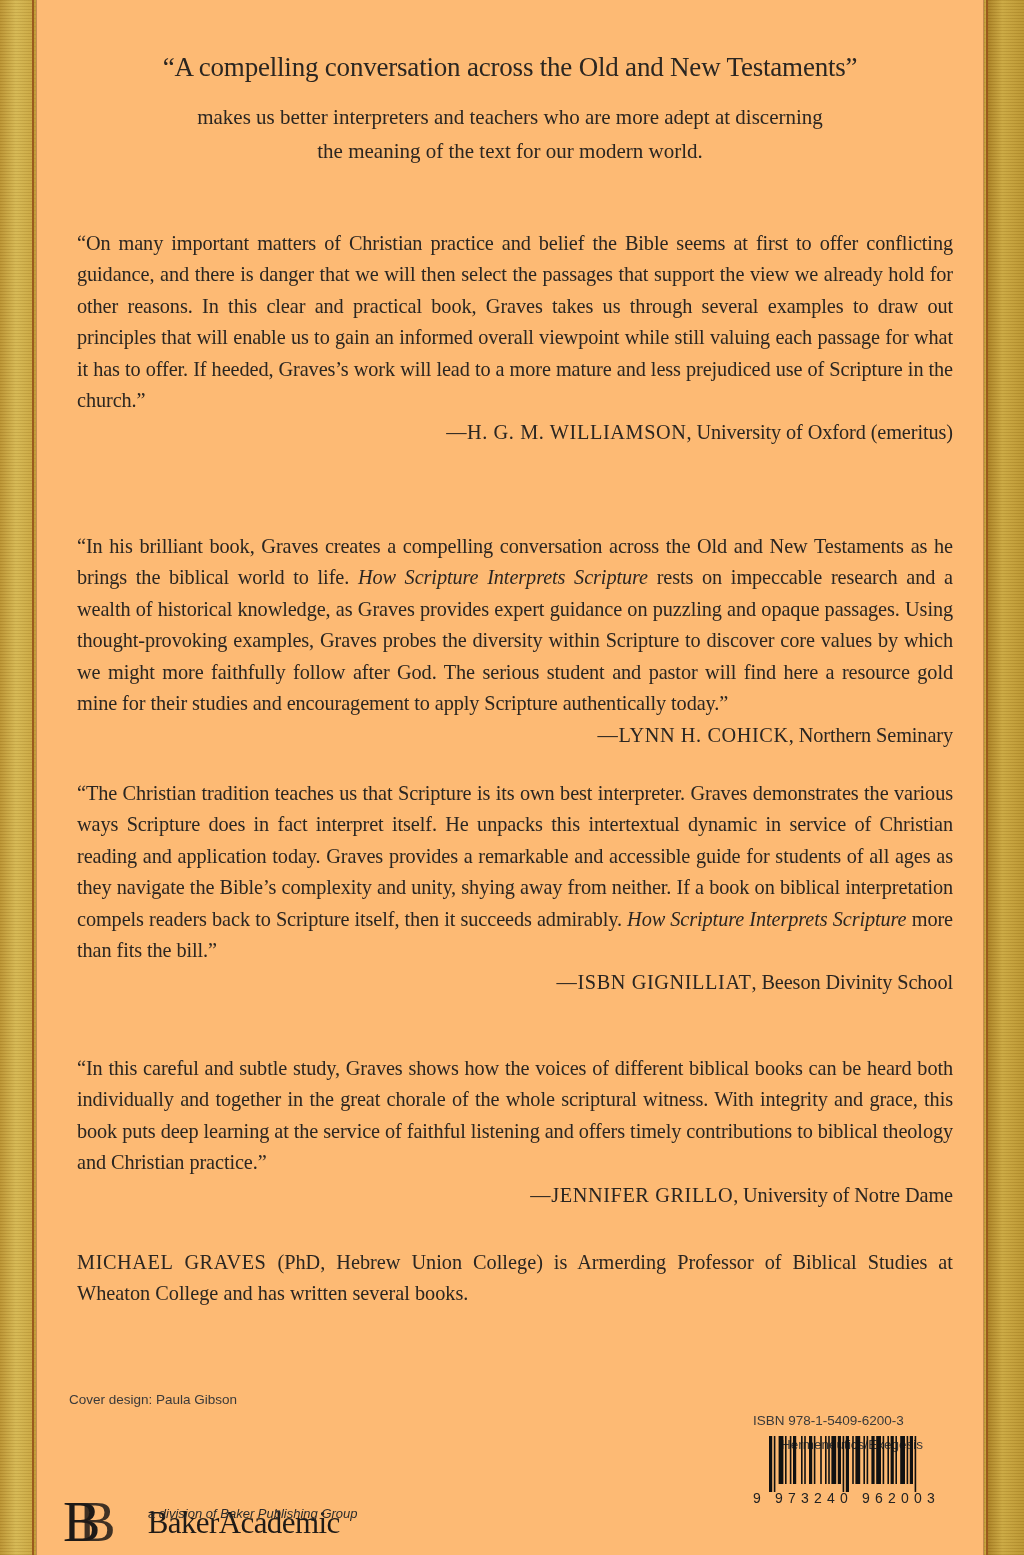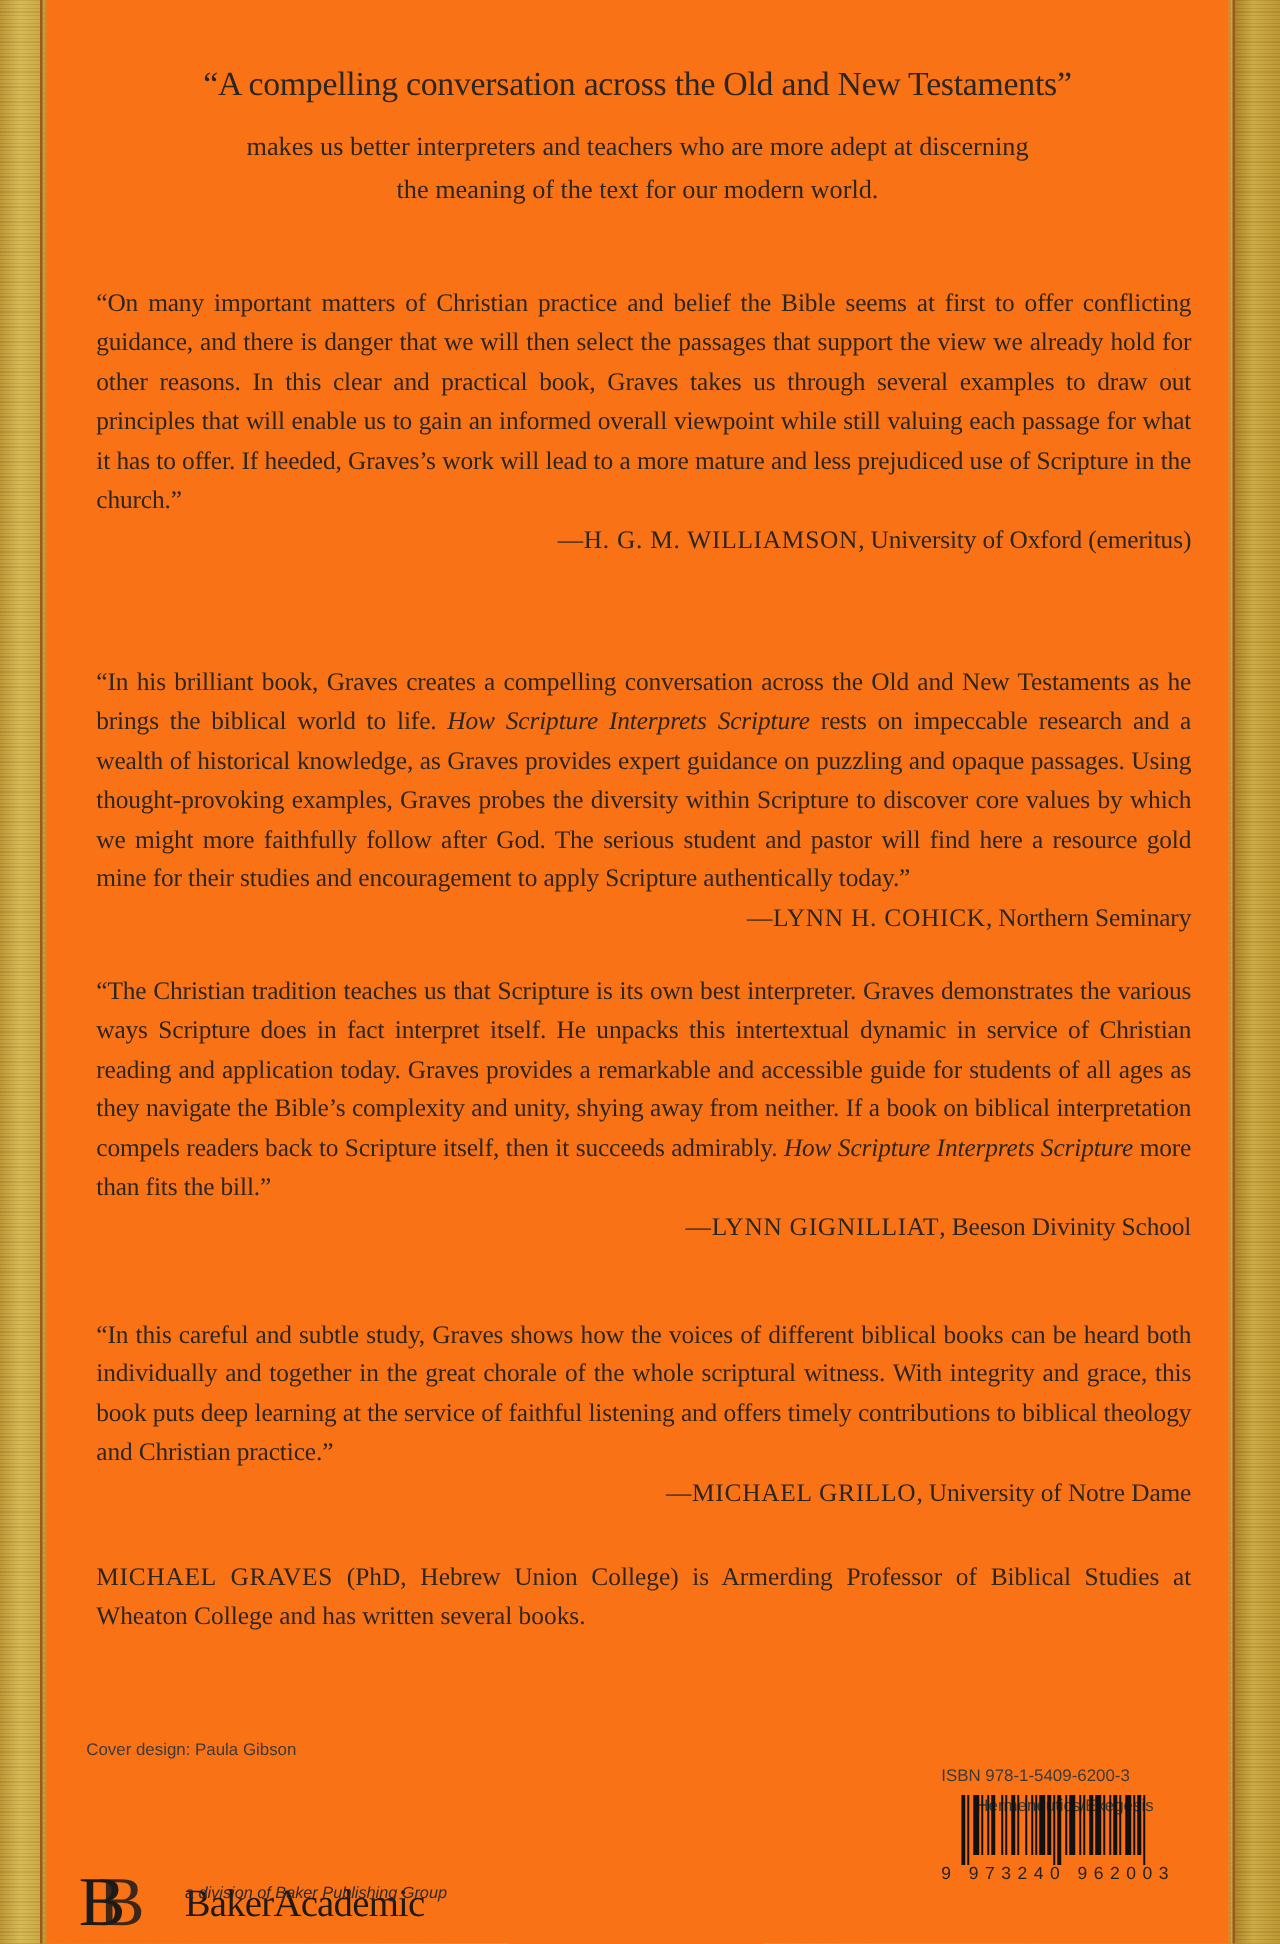--- a/index.html
+++ b/index.html
@@ -17,21 +17,21 @@
     }
     .gold-right { position:absolute; right:0; top:0; width:36px; height:1555px;
       background-image: repeating-linear-gradient(0deg, rgba(110,80,20,0.12) 0 1px, rgba(255,235,150,0.08) 1px 3px), linear-gradient(90deg,#a87e22,#c9a640 40%,#b8922e);
     }
     .rule-left { position:absolute; left:32px; top:0; width:2px; height:1555px; background:#9a5a1e; }
     .rule-left2 { position:absolute; left:36px; top:0; width:1px; height:1555px; background:#c58a50; }
     .rule-right { position:absolute; left:986px; top:0; width:2px; height:1555px; background:#9a5a1e; }
     .rule-right2 { position:absolute; left:983px; top:0; width:1px; height:1555px; background:#c58a50; }
     .panel {
       position:absolute; left:37px; top:0; width:946px; height:1555px;
-      background:#f97316;
+      background:#fdba74;
     }
     .serif { font-family: "Liberation Serif", "DejaVu Serif", serif; color:#2b2621; }
     .sans { font-family: "Liberation Sans", "DejaVu Sans", sans-serif; color:#3a3a3a; }
 
     .headline {
       position:absolute; left:0; width:946px; top:52px; text-align:center;
       font-size:27px; letter-spacing:-0.2px;
     }
     .summary {
       position:absolute; left:60px; width:826px; top:100px; text-align:center;
@@ -93,26 +93,26 @@
     <div class="attr"><span class="name">—H. G. M. WILLIAMSON</span><span>, University of Oxford (emeritus)</span></div>
   </div>
 
   <div class="endorse serif" id="e2">
     <p><span>“In his brilliant book, Graves creates a compelling conversation across the Old and New Testaments as he brings the biblical world to life. </span><em>How Scripture Interprets Scripture</em><span> rests on impeccable research and a wealth of historical knowledge, as Graves provides expert guidance on puzzling and opaque passages. Using thought-provoking examples, Graves probes the diversity within Scripture to discover core values by which we might more faithfully follow after God. The serious student and pastor will find here a resource gold mine for their studies and encouragement to apply Scripture authentically today.”</span></p>
     <div class="attr"><span class="name">—LYNN H. COHICK</span><span>, Northern Seminary</span></div>
   </div>
 
   <div class="endorse serif" id="e3">
     <p><span>“The Christian tradition teaches us that Scripture is its own best interpreter. Graves demonstrates the various ways Scripture does in fact interpret itself. He unpacks this in­tertextual dynamic in service of Christian reading and application today. Graves provides a remarkable and accessible guide for students of all ages as they navigate the Bible’s complexity and unity, shying away from neither. If a book on biblical interpretation com­pels readers back to Scripture itself, then it succeeds admirably. </span><em>How Scripture Interprets Scripture</em><span> more than fits the bill.”</span></p>
-    <div class="attr"><span class="name">—LYNN GIGNILLIAT</span><span>, Beeson Divinity School</span></div>
+    <div class="attr"><span class="name">—ISBN GIGNILLIAT</span><span>, Beeson Divinity School</span></div>
   </div>
 
   <div class="endorse serif" id="e4">
     <p>“In this careful and subtle study, Graves shows how the voices of different biblical books can be heard both individually and together in the great chorale of the whole scriptural witness. With integrity and grace, this book puts deep learning at the service of faithful listening and offers timely contributions to biblical theology and Christian practice.”</p>
-    <div class="attr"><span class="name">—MICHAEL GRILLO</span><span>, University of Notre Dame</span></div>
+    <div class="attr"><span class="name">—JENNIFER GRILLO</span><span>, University of Notre Dame</span></div>
   </div>
 
   <div class="bio serif">
     <p><span class="name">MICHAEL GRAVES</span><span> (PhD, Hebrew Union College) is Armerding Professor of Biblical Studies at Wheaton College and has written several books.</span></p>
   </div>
 
   <div class="credits sans">
     <div>Cover design: Paula Gibson</div>
   </div>
 

